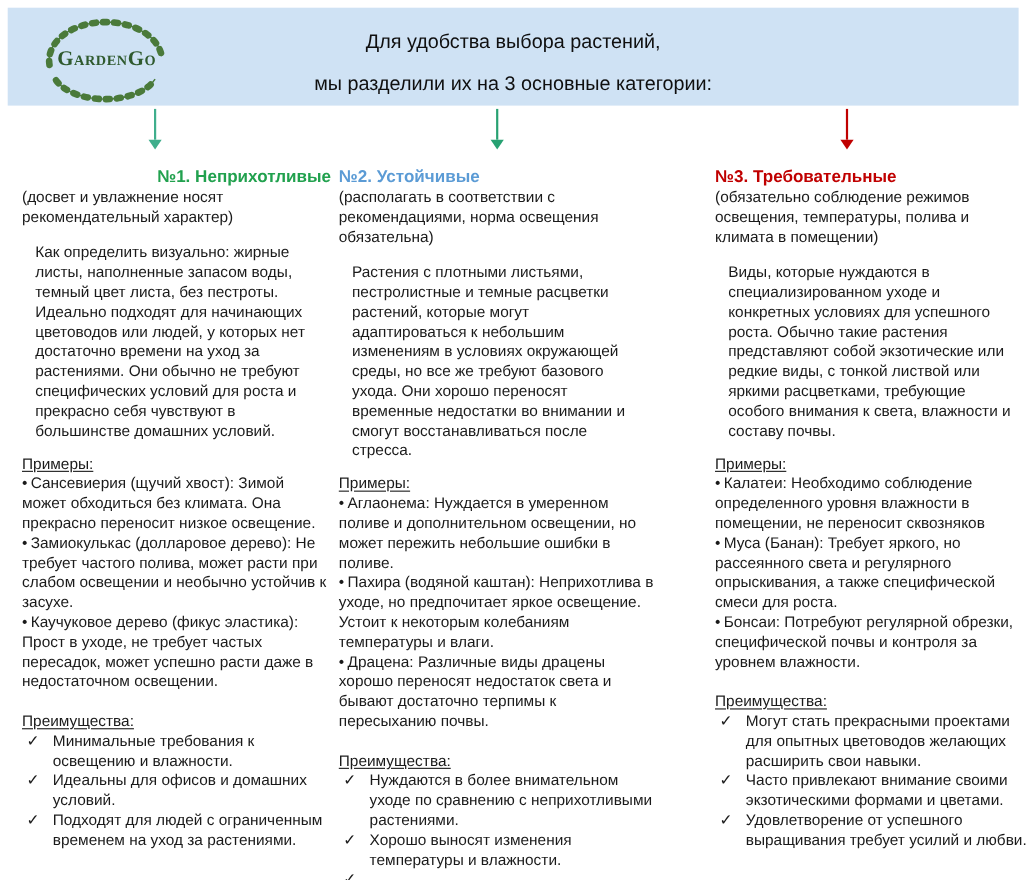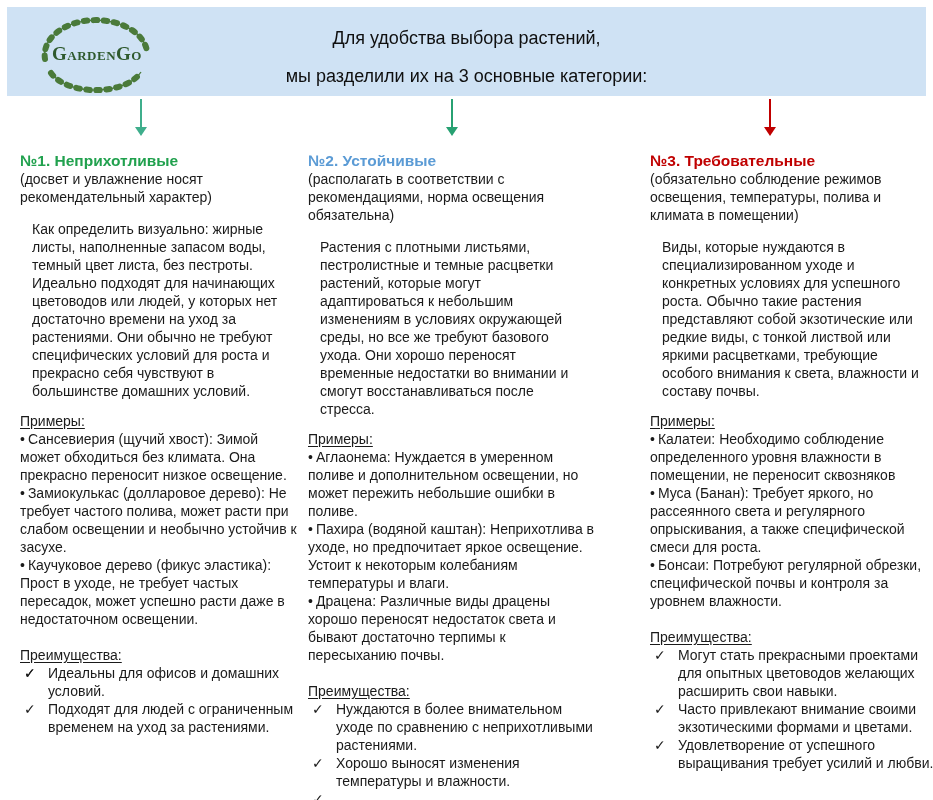--- a/index.html
+++ b/index.html
@@ -23,21 +23,21 @@
   .a1{color:var(--arrow1,#3fae8c);}
   .a2{color:var(--arrow2,#27a172);}
   .a3{color:var(--arrow3,#c00000);}
 
   
   .col{position:absolute;top:151px;font-size:14px;line-height:18px;color:#1a1a1a;}
   .col1{left:20px;width:281px;}
   .col2{left:308px;width:289px;}
   .col3{left:650px;width:288px;}
   .cat-h{margin:0;font-size:15.5px;line-height:19px;font-weight:bold;}
-  .col1 .cat-h{color:var(--cat1,#21a14e);}
+  .col1 .cat-h{color:var(--cat1,#21a14e);text-align:right;}
   .col2 .cat-h{color:var(--cat2,#5b9bd5);}
   .col3 .cat-h{color:var(--cat3,#c00000);}
   .sub{margin:0 0 14px;}
   .desc{margin:12px;}
   .label{text-decoration:underline;text-underline-offset:2px;}
   .adv-label{margin-top:18px;}
   ul{margin:0;padding:0;list-style:none;}
   ul.ex li .b{margin-right:3px;}
   ul.adv li{position:relative;padding-left:28px;}
   ul.adv li .mk{position:absolute;left:4px;top:0;}
@@ -81,21 +81,21 @@
     <p class="sub">(досвет и увлажнение носят рекомендательный характер)</p>
     <p class="desc">Как определить визуально: жирные листы, наполненные запасом воды, темный цвет листа, без пестроты. Идеально подходят для начинающих цветоводов или людей, у которых нет достаточно времени на уход за растениями. Они обычно не требуют специфических условий для роста и прекрасно себя чувствуют в большинстве домашних условий.</p>
     <div class="label">Примеры:</div>
     <ul class="ex">
       <li><span class="b">•</span><span>Сансевиерия (щучий хвост): Зимой может обходиться без климата. Она прекрасно переносит низкое освещение.</span></li>
       <li><span class="b">•</span><span>Замиокулькас (долларовое дерево): Не требует частого полива, может расти при слабом освещении и необычно устойчив к засухе.</span></li>
       <li><span class="b">•</span><span>Каучуковое дерево (фикус эластика): Прост в уходе, не требует частых пересадок, может успешно расти даже в недостаточном освещении.</span></li>
     </ul>
     <div class="label adv-label">Преимущества:</div>
     <ul class="adv">
-      <li><span class="mk">✓</span></li>
+      <li><span class="mk">✓</span><span>Минимальные требования к освещению и влажности.</span></li>
       <li><span class="mk">✓</span><span>Идеальны для офисов и домашних условий.</span></li>
       <li><span class="mk">✓</span><span>Подходят для людей с ограниченным временем на уход за растениями.</span></li>
     </ul>
   </section>
 
   <section class="col col2">
     <h2 class="cat-h">№2. Устойчивые</h2>
     <p class="sub">(располагать в соответствии с рекомендациями, норма освещения обязательна)</p>
     <p class="desc">Растения с плотными листьями, пестролистные и темные расцветки растений, которые могут адаптироваться к небольшим изменениям в условиях окружающей среды, но все же требуют базового ухода. Они хорошо переносят временные недостатки во внимании и смогут восстанавливаться после стресса.</p>
     <div class="label">Примеры:</div>

